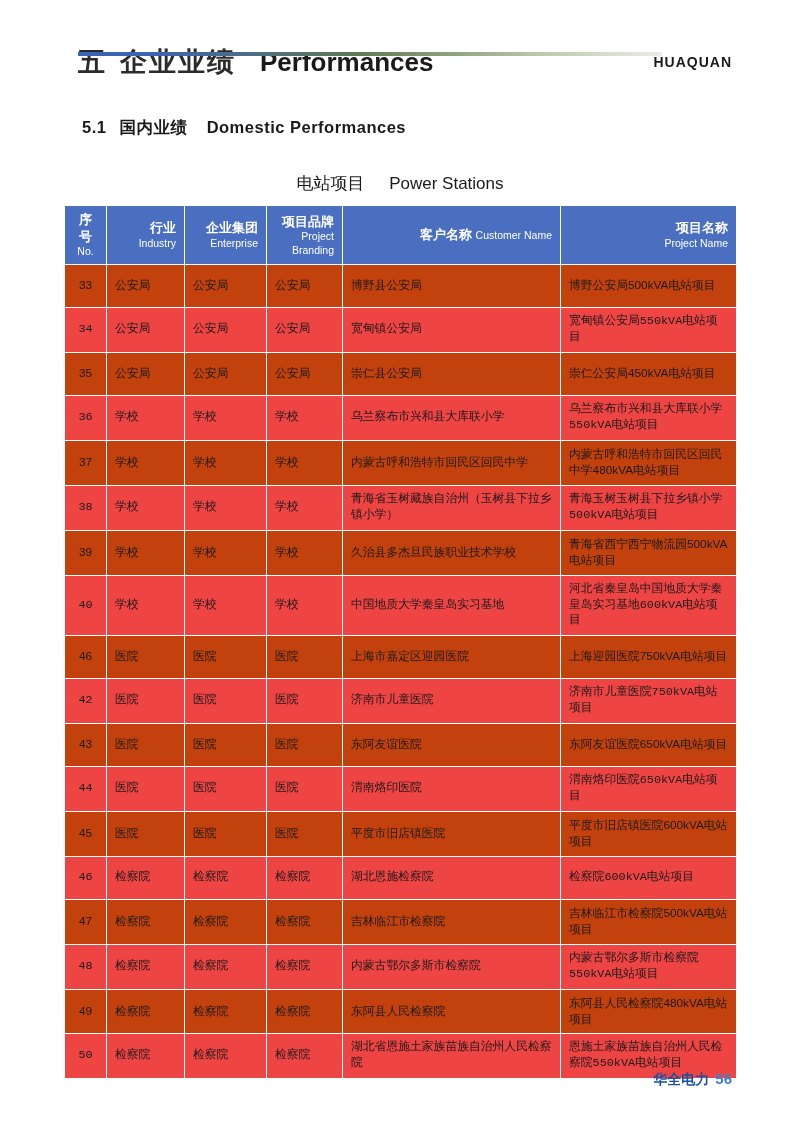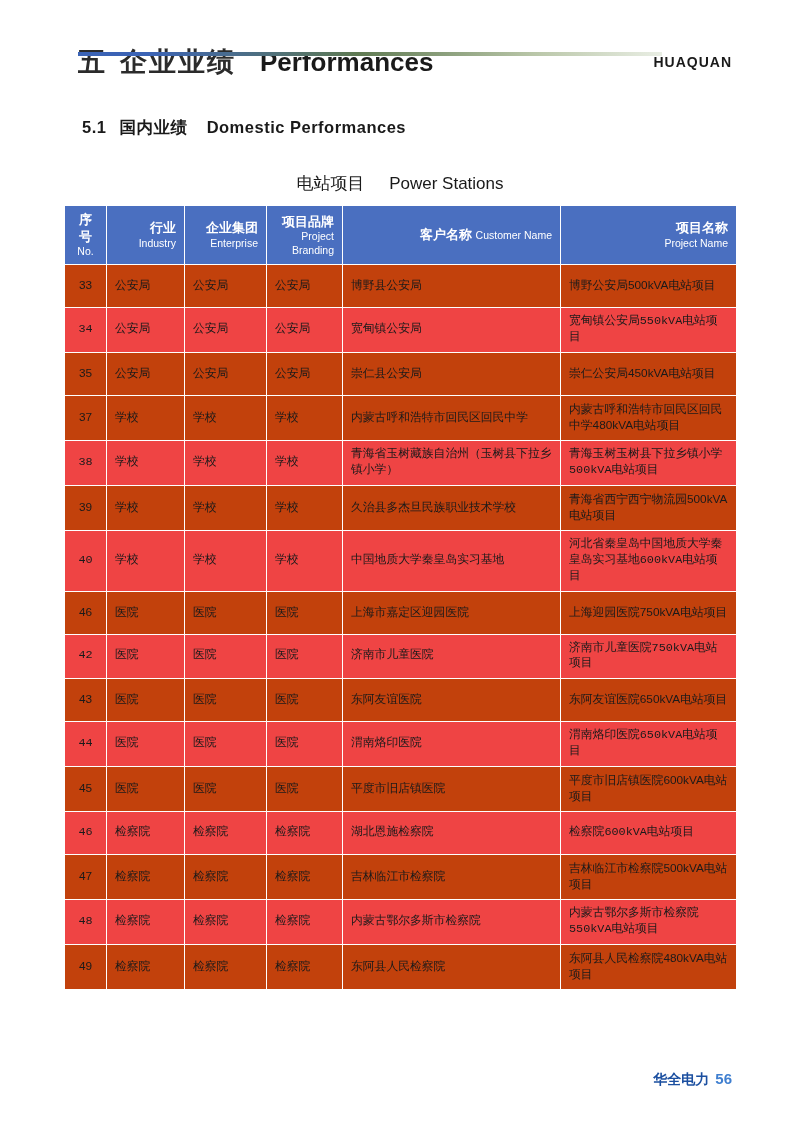--- a/index.html
+++ b/index.html
@@ -241,20 +241,28 @@
           <td class="c-proj">宽甸镇公安局550kVA电站项目</td>
         </tr>
         <tr class="odd">
           <td class="c-no">35</td>
           <td class="c-ind">公安局</td>
           <td class="c-ent">公安局</td>
           <td class="c-brand">公安局</td>
           <td class="c-cust">崇仁县公安局</td>
           <td class="c-proj">崇仁公安局450kVA电站项目</td>
         </tr>
+        <tr class="even">
+          <td class="c-no">36</td>
+          <td class="c-ind">学校</td>
+          <td class="c-ent">学校</td>
+          <td class="c-brand">学校</td>
+          <td class="c-cust">乌兰察布市兴和县大库联小学</td>
+          <td class="c-proj">乌兰察布市兴和县大库联小学550kVA电站项目</td>
+        </tr>
         <tr class="odd">
           <td class="c-no">37</td>
           <td class="c-ind">学校</td>
           <td class="c-ent">学校</td>
           <td class="c-brand">学校</td>
           <td class="c-cust">内蒙古呼和浩特市回民区回民中学</td>
           <td class="c-proj">内蒙古呼和浩特市回民区回民中学480kVA电站项目</td>
         </tr>
         <tr class="even">
           <td class="c-no">38</td>
@@ -345,20 +353,28 @@
           <td class="c-proj">内蒙古鄂尔多斯市检察院550kVA电站项目</td>
         </tr>
         <tr class="odd">
           <td class="c-no">49</td>
           <td class="c-ind">检察院</td>
           <td class="c-ent">检察院</td>
           <td class="c-brand">检察院</td>
           <td class="c-cust">东阿县人民检察院</td>
           <td class="c-proj">东阿县人民检察院480kVA电站项目</td>
         </tr>
+        <tr class="even">
+          <td class="c-no">50</td>
+          <td class="c-ind">检察院</td>
+          <td class="c-ent">检察院</td>
+          <td class="c-brand">检察院</td>
+          <td class="c-cust">湖北省恩施土家族苗族自治州人民检察院</td>
+          <td class="c-proj">恩施土家族苗族自治州人民检察院550kVA电站项目</td>
+        </tr>
       </tbody>
     </table>
   </div>
 
   <div class="footer">
     <span>华全电力</span><span class="pageno">56</span>
   </div>
 
 </div>
 

